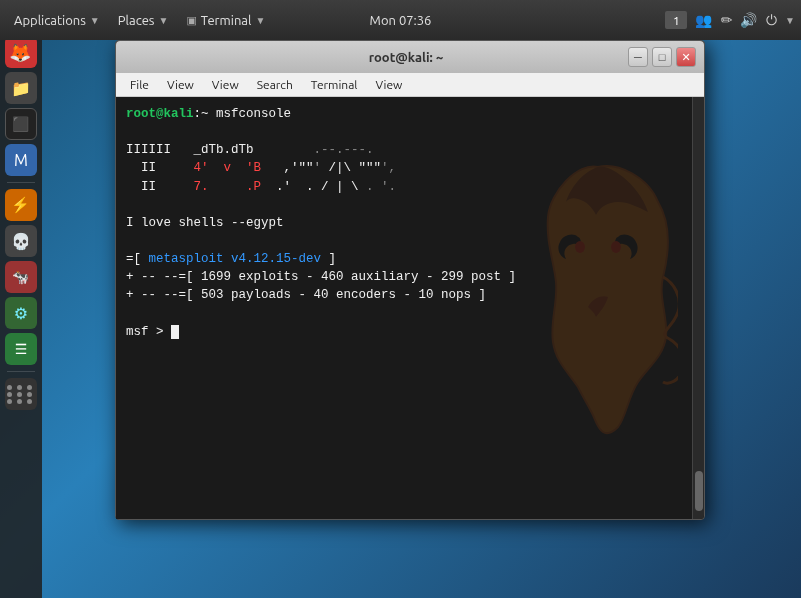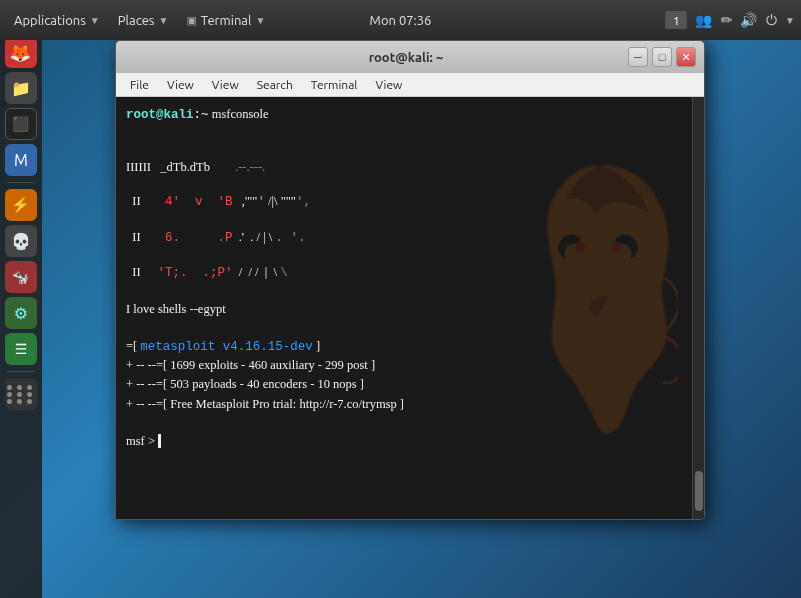--- a/index.html
+++ b/index.html
@@ -183,23 +183,23 @@
     #terminal-content {
       flex: 1;
       background: #1a1a1a;
       padding: 8px 10px;
       overflow: hidden;
       font-family: 'Courier New', Courier, monospace;
       font-size: 12.5px;
       line-height: 1.45;
       position: relative;
     }
-    .t-white { color: #f0f0f0; font-family: Liberation Serif, serif; }
+    .t-white { color: #f0f0f0; }
     .t-red { color: #ff4444; }
-    .t-prompt { color: #5eead4; font-weight: bold; margin-top: 45px; }
+    .t-prompt { color: #22c55e; font-weight: bold; margin-top: 45px; }
     .t-promptsym { color: #f0f0f0; }
     .t-msf-color { color: #3399ff; }
 
     
     #terminal-scrollbar {
       width: 12px;
       background: #2a2a2a;
       border-left: 1px solid #444;
       position: relative;
       border-radius: 0 0 4px 0;
@@ -213,21 +213,21 @@
       bottom: 8px;
       left: 2px;
     }
     .terminal-body {
       display: flex;
       flex: 1;
       overflow: hidden;
     }
 
     
-    .ascii-line { white-space: pre; display: block; margin-top: 16px; }
+    .ascii-line { white-space: pre; display: block; }
   </style>
 </head>
 <body>
 
 <div id="taskbar">
   <div class="taskbar-left">
     <div class="taskbar-btn">
       <span>Applications</span>
       <span class="chevron">▼</span>
     </div>
@@ -326,39 +326,35 @@
     <div id="terminal-content">
       
       <div>
         <span class="t-prompt">root@kali</span><span class="t-promptsym">:~</span><span class="t-white"> </span><span class="t-white">msfconsole</span>
       </div>
       <br>
       
       <div>
         <span class="ascii-line t-white">IIIIII   _dTb.dTb        <span style="color:#888;">.--.---.</span></span>
         <span class="ascii-line"><span class="t-white">  II   </span><span class="t-red">  4'  v  'B</span><span class="t-white">   ,'""</span><span style="color:#aaa;">'</span><span class="t-white"> /|\ </span><span class="t-white">"""</span><span style="color:#888;">',</span></span>
-        <span class="ascii-line"><span class="t-white">  II   </span><span class="t-red">  6.     .P</span><span class="t-white">  .'  .</span><span class="t-white"> / | \ </span><span style="color:#888;">. '.</span></span>
-        <span class="ascii-line"><span class="t-white">  II   </span><span class="t-red"> 'T;.  .;P'</span><span class="t-white">  /  /</span><span class="t-white"> /  |  \ </span><span style="color:#888;">\  </span></span>
+        <span class="ascii-line"><span class="t-white">  II   </span><span class="t-red">  7.     .P</span><span class="t-white">  .'  .</span><span class="t-white"> / | \ </span><span style="color:#888;">. '.</span></span>
       </div>
       <br>
       <div>
         <span class="t-white">I love shells --egypt</span>
       </div>
       <br>
       <div>
-        <span class="t-white">      </span><span class="t-white">=[ </span><span class="t-msf-color">metasploit v4.16.15-dev</span><span class="t-white">                         ]</span>
+        <span class="t-white">      </span><span class="t-white">=[ </span><span class="t-msf-color">metasploit v4.12.15-dev</span><span class="t-white">                         ]</span>
       </div>
       <div>
         <span class="t-white">+ -- --=[ 1699 exploits - 460 auxiliary - 299 post    ]</span>
       </div>
       <div>
         <span class="t-white">+ -- --=[ 503 payloads - 40 encoders - 10 nops        ]</span>
-      </div>
-      <div>
-        <span class="t-white">+ -- --=[ Free Metasploit Pro trial: http://r-7.co/trymsp ]</span>
       </div>
       <br>
       <div>
         <span class="t-white">msf &gt; </span><span class="t-white" style="background:#f0f0f0; color:#1a1a1a;">&nbsp;</span>
       </div>
 
       
       <svg style="position:absolute;right:14px;top:60px;opacity:0.18;pointer-events:none;" width="160" height="280" viewBox="0 0 160 280">
 
         <path d="M80,10 C100,5 130,20 140,45 C155,70 150,100 145,120 C140,140 150,160 148,180 C145,200 130,210 120,225 C110,240 108,260 100,270 C95,275 90,278 85,275 C80,272 78,265 75,258 C70,248 65,240 60,230 C50,215 38,205 35,185 C32,165 40,145 38,125 C36,105 28,85 30,60 C32,35 60,5 80,10 Z" fill="#cc6600" stroke="#aa4400" stroke-width="2"></path>

